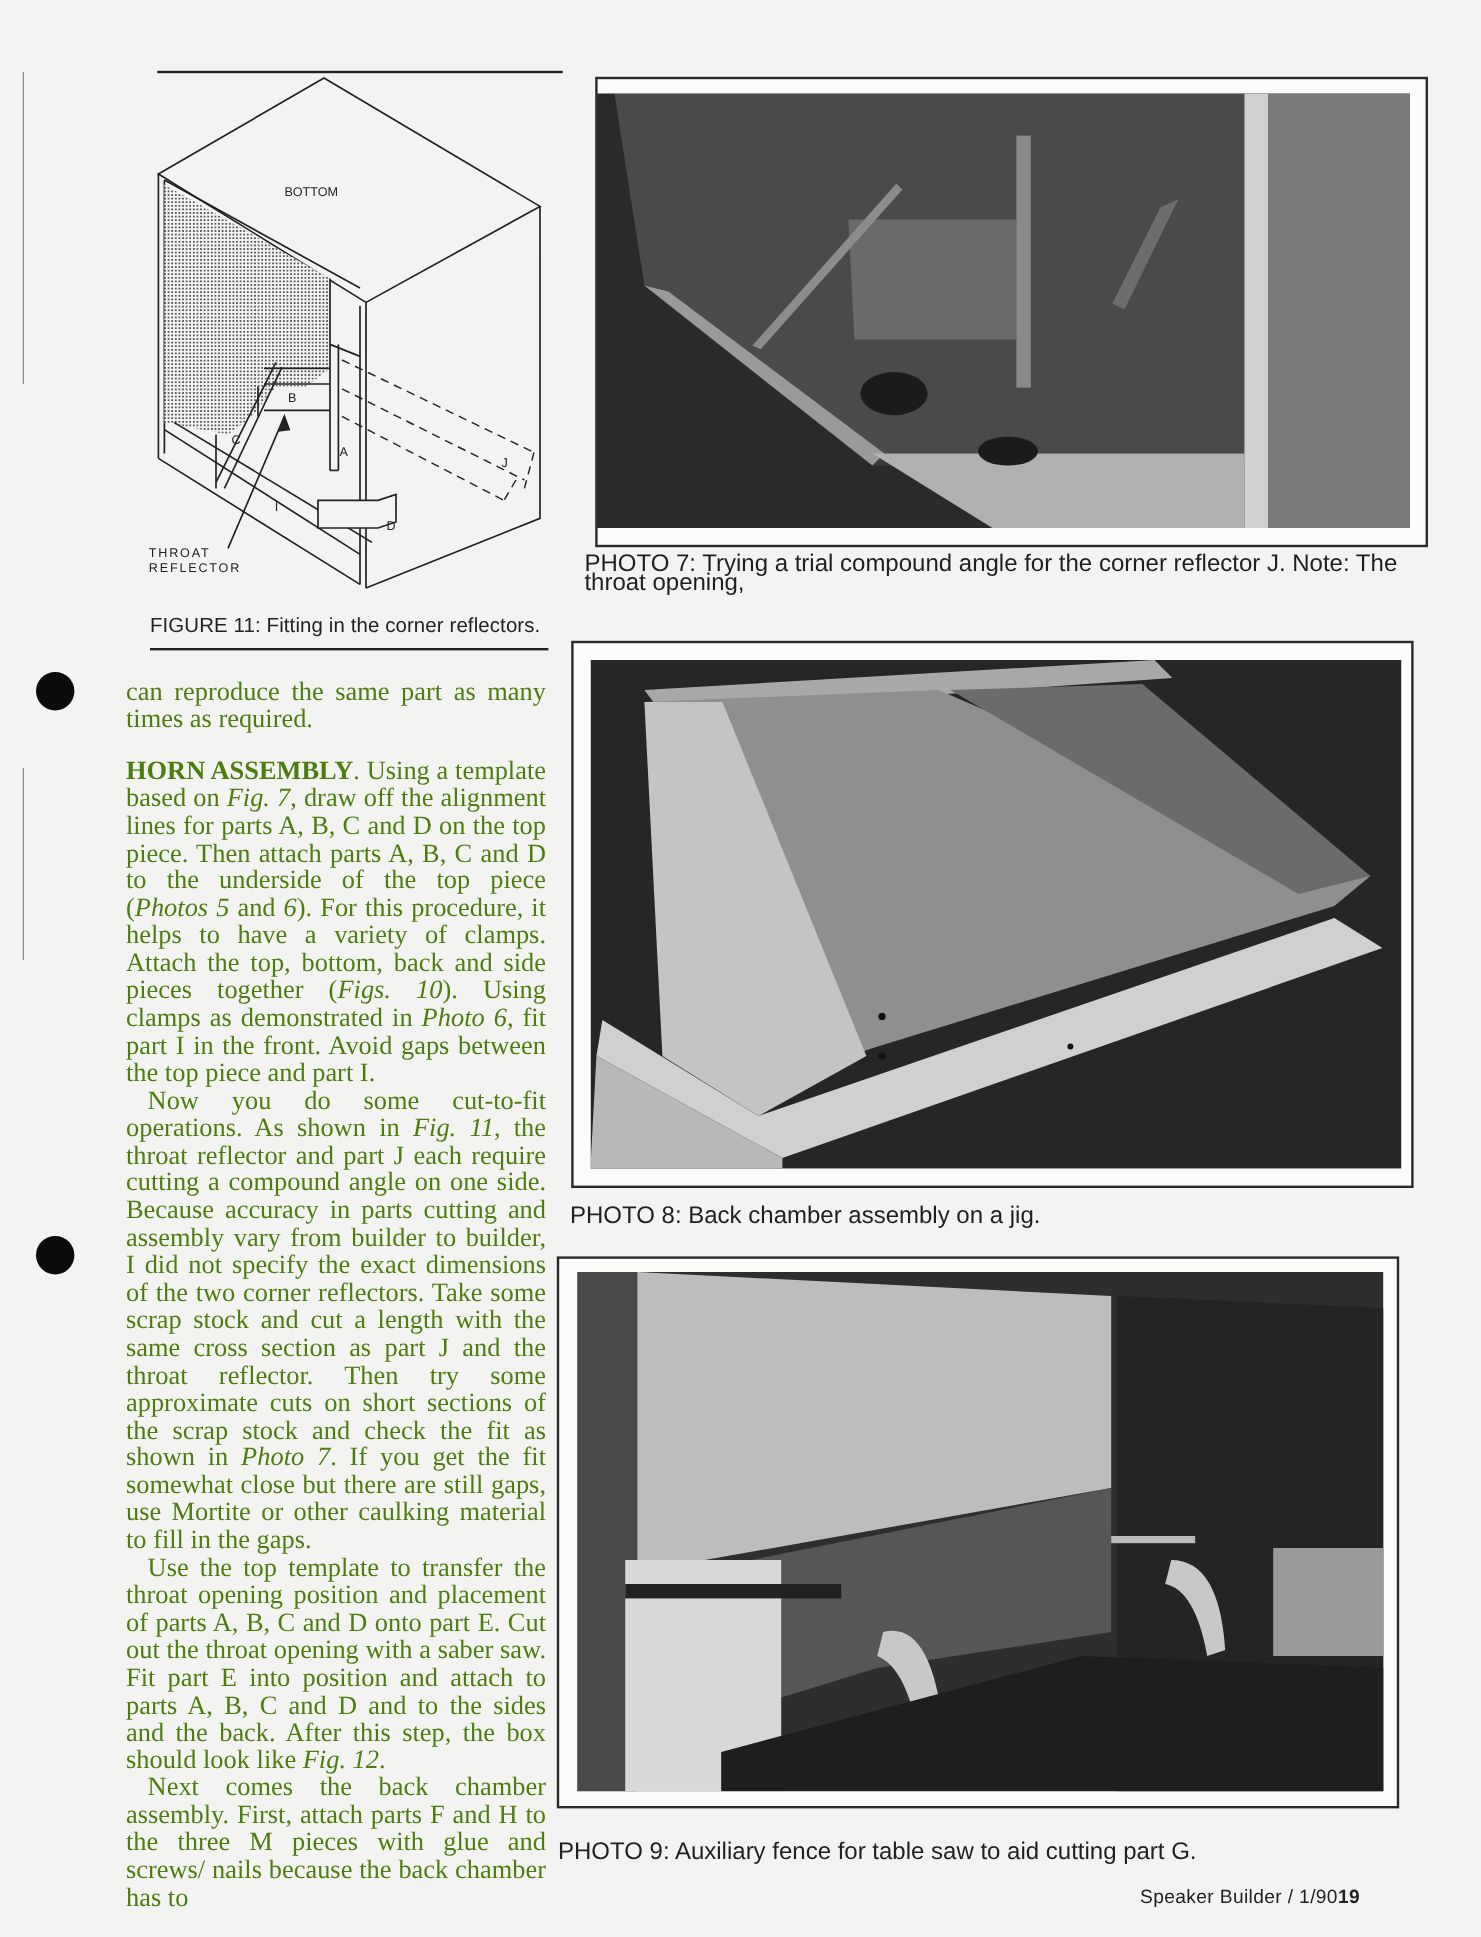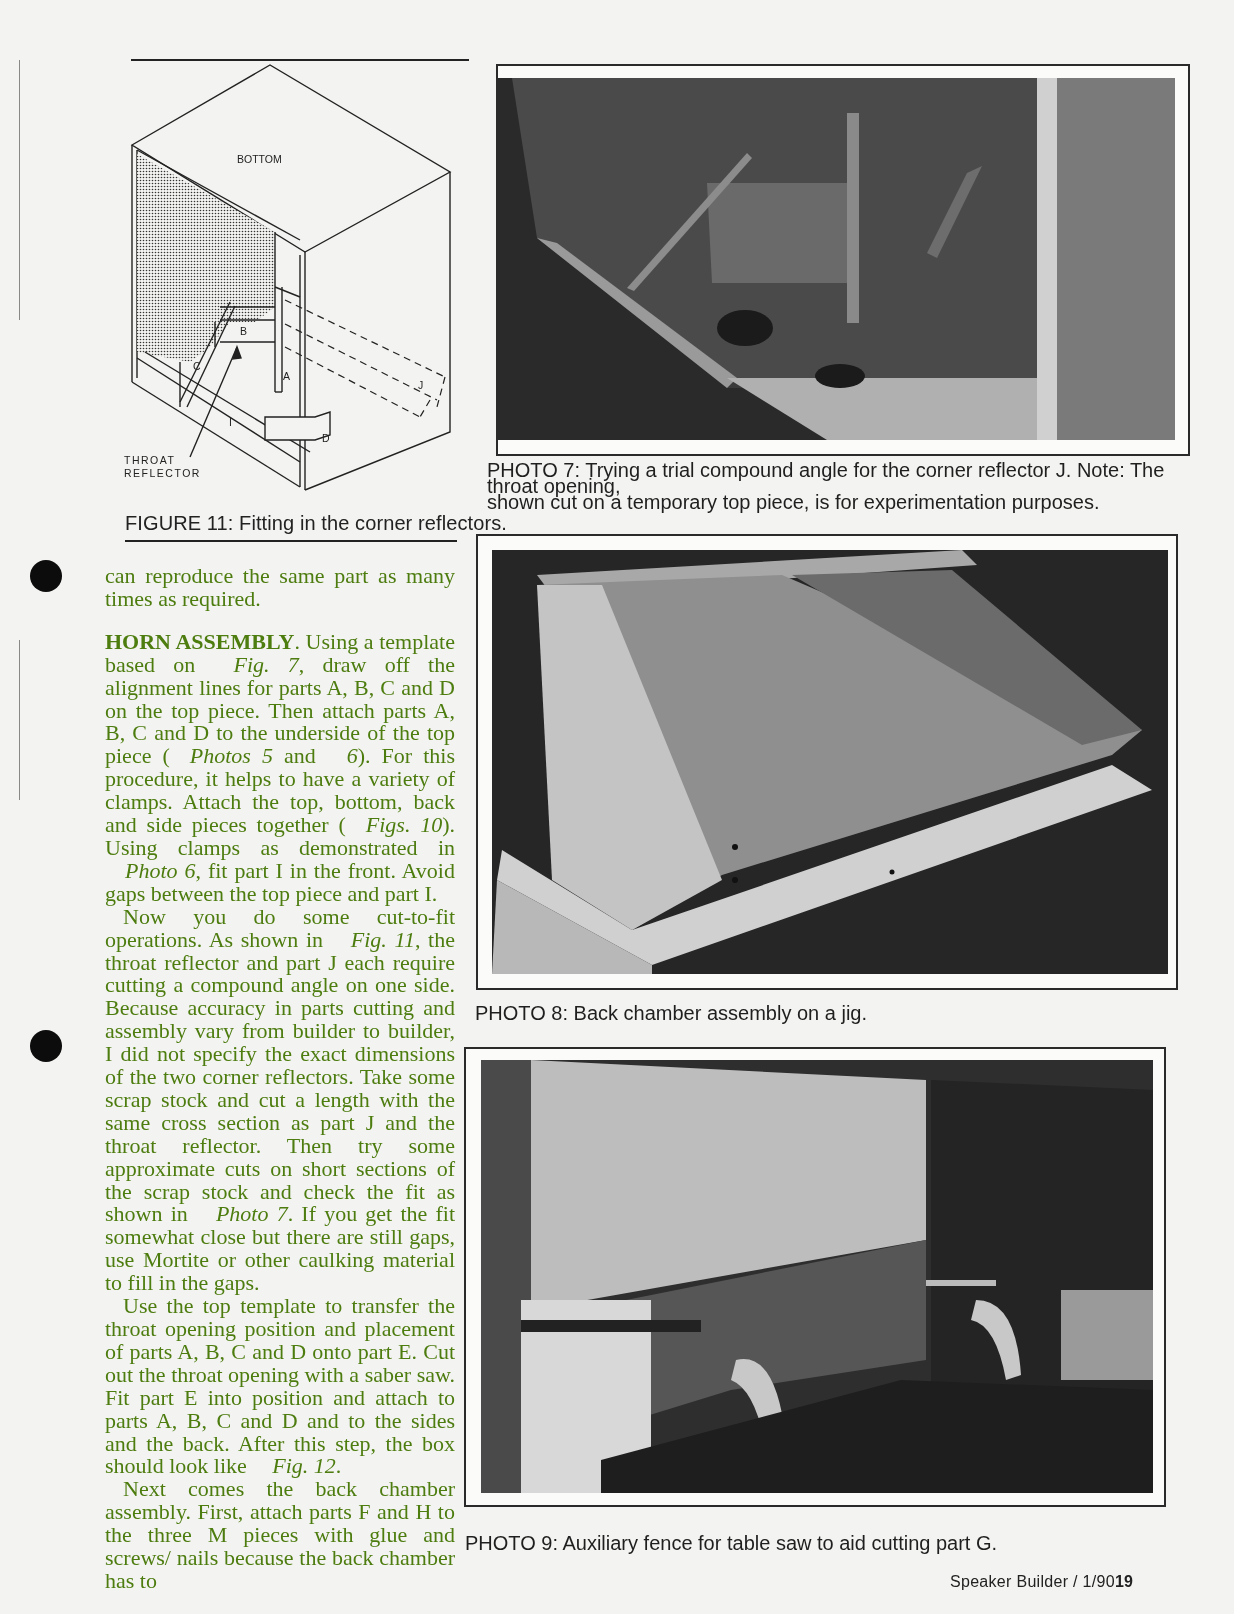--- a/index.html
+++ b/index.html
@@ -7,29 +7,29 @@
   body { position: relative; font-family: "Liberation Serif", serif; color: #1c1c1c; }
 
   .binder-line { position: absolute; left: 19px; width: 1px; background: #888; }
   .punch-hole { position: absolute; width: 32px; height: 32px; border-radius: 50%; background: #0c0c0c; left: 30px; }
 
   .rule { position: absolute; height: 2px; background: #222; }
 
   
   .fig11 { position: absolute; left: 115px; top: 62px; width: 350px; height: 440px; }
   .fig11 svg { width: 100%; height: 100%; }
-  .fig-caption { position: absolute; left: 125px; top: 512px; font-family: "Liberation Sans", sans-serif; font-size: 20px; letter-spacing: 0.1px; color: #222; }
+  .fig-caption { position: absolute; left: 125px; top: 512px; font-family: "Liberation Sans", sans-serif; font-size: 17px; letter-spacing: 0.1px; color: #222; }
 
   
   .col { position: absolute; left: 105px; top: 565px; width: 350px; font-size: 22px; line-height: 22.9px; text-align: justify; color: #4d7c0f; }
   .col p { margin: 0; }
   .col p.indent { text-indent: 18px; }
   .col p.gap { margin-top: 20px; }
   .col .head { font-weight: bold; }
-  .col i { font-style: italic; margin-left: 20px; }
+  .col i { font-style: italic; }
 
   
   .photo-frame { position: absolute; border: 2px solid #2a2a2a; background: #fbfbfa; }
   .photo-img { position: absolute; overflow: hidden; }
   .photo-caption { position: absolute; font-family: "Liberation Sans", sans-serif; font-size: 20px; line-height: 16px; color: #1f1f1f; }
 
   .footer { position: absolute; left: 950px; top: 1573px; font-family: "Liberation Sans", sans-serif; font-size: 16px; color: #222; letter-spacing: 0.3px; }
   .footer .pg { font-weight: bold; margin-left: 0; }
 </style>
 </head>
@@ -133,21 +133,20 @@
     <polygon points="210,105 350,105 350,205 215,205" fill="#6a6a6a"></polygon>
     <polygon points="130,210 250,75 255,80 137,213" fill="#8c8c8c"></polygon>
     <rect x="350" y="35" width="12" height="210" fill="#8a8a8a"></rect>
     <polygon points="470,95 485,88 440,180 430,175" fill="#6d6d6d"></polygon>
     <ellipse cx="248" cy="250" rx="28" ry="18" fill="#1b1b1b"></ellipse>
     <ellipse cx="343" cy="298" rx="25" ry="12" fill="#1b1b1b"></ellipse>
   </svg>
 </div>
 <div class="photo-caption" style="left:487px;top:462px;width:710px;">
   <div>PHOTO 7: Trying a trial compound angle for the corner reflector J. Note: The throat opening,</div>
-  <div>shown cut on a temporary top piece, is for experimentation purposes.</div>
 </div>
 
 <div class="photo-frame" style="left:476px;top:534px;width:702px;height:456px;"></div>
 <div class="photo-img" style="left:492px;top:550px;width:676px;height:424px;">
   <svg viewBox="0 0 676 424" width="676" height="424" xmlns="http://www.w3.org/2000/svg">
     <rect width="676" height="424" fill="#262626"></rect>
     <polygon points="45,25 470,0 485,15 60,45" fill="#a8a8a8"></polygon>
     <polygon points="45,35 290,25 650,180 620,205 230,325 140,380" fill="#8f8f8f"></polygon>
     <polygon points="300,25 460,20 650,180 590,195" fill="#6b6b6b"></polygon>
     <polygon points="45,35 110,35 230,330 140,380 60,330" fill="#c4c4c4"></polygon>

